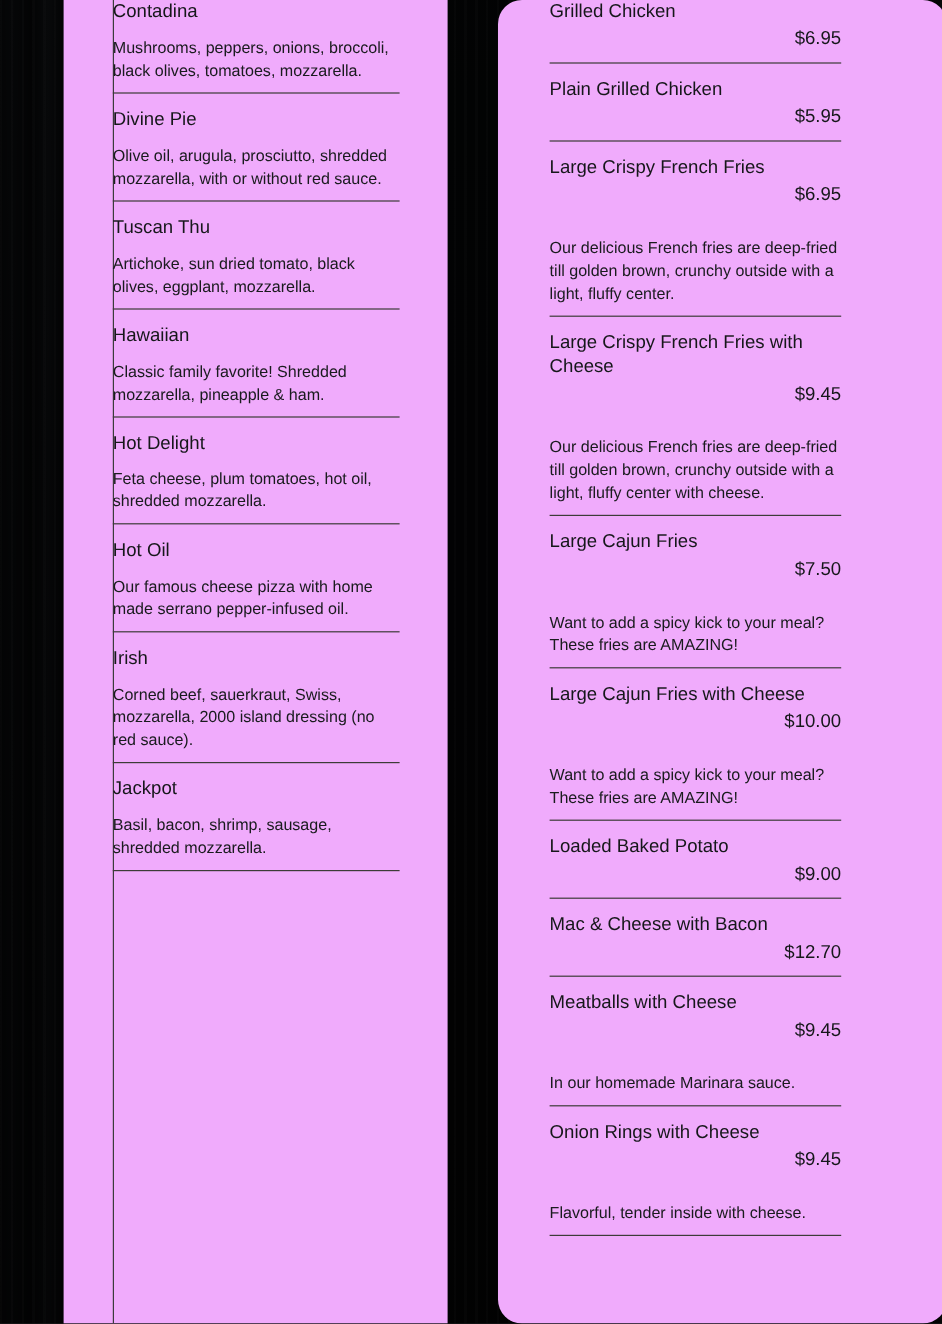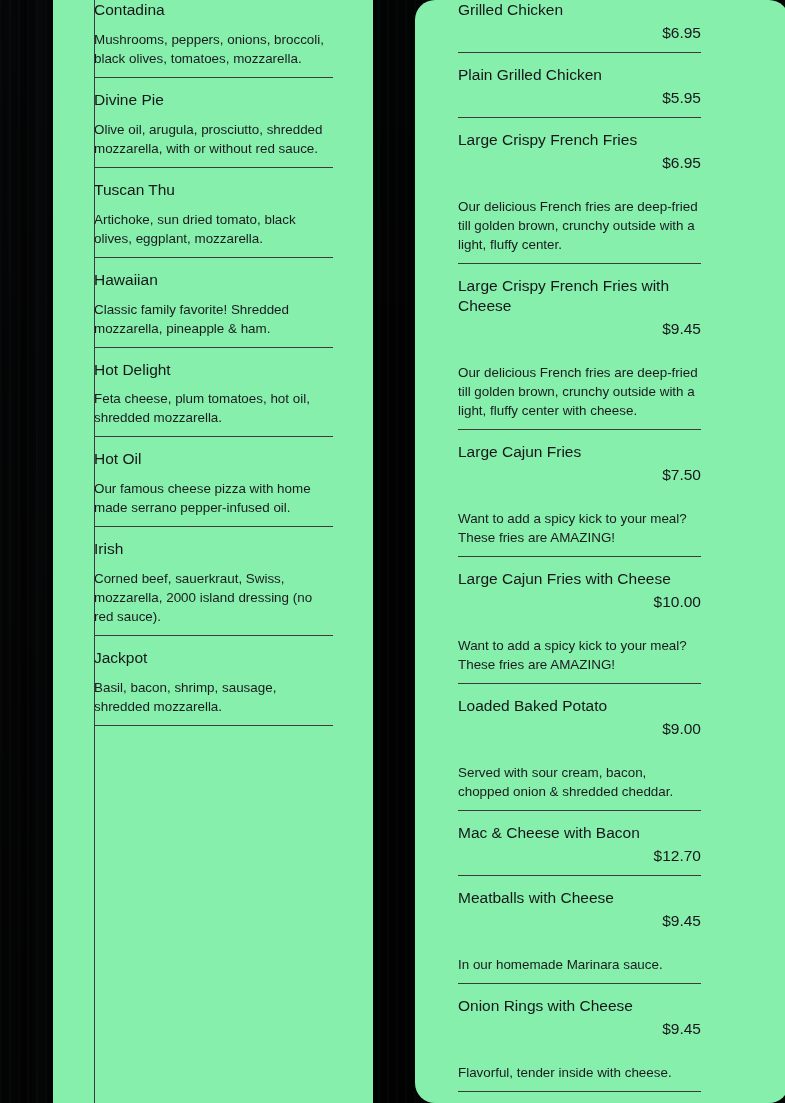--- a/index.html
+++ b/index.html
@@ -34,21 +34,21 @@
       rgba(255,255,255,0.016) 2px,
       rgba(0,0,0,0.0) 2px,
       rgba(0,0,0,0.0) 9px);
   }
 
   
   .page {
     position: absolute;
     top: 0;
     height: 1103px;
-    background: #86efac;
+    background: #f0abfc;
     overflow: hidden;
   }
   .page.left {
     left: 53px;
     width: 320px;
   }
   .page.right {
     left: 415px;
     width: 374px;
     border-radius: 20px;
@@ -236,21 +236,20 @@
           <span class="item-price">$10.00</span>
         </div>
         <div class="item-desc">Want to add a spicy kick to your meal? These fries are AMAZING!</div>
       </div>
 
       <div class="item">
         <div class="item-head">
           <span class="item-name">Loaded Baked Potato</span>
           <span class="item-price">$9.00</span>
         </div>
-        <div class="item-desc">Served with sour cream, bacon, chopped onion &amp; shredded cheddar.</div>
       </div>
 
       <div class="item">
         <div class="item-head">
           <span class="item-name">Mac &amp; Cheese with Bacon</span>
           <span class="item-price">$12.70</span>
         </div>
       </div>
 
       <div class="item">

